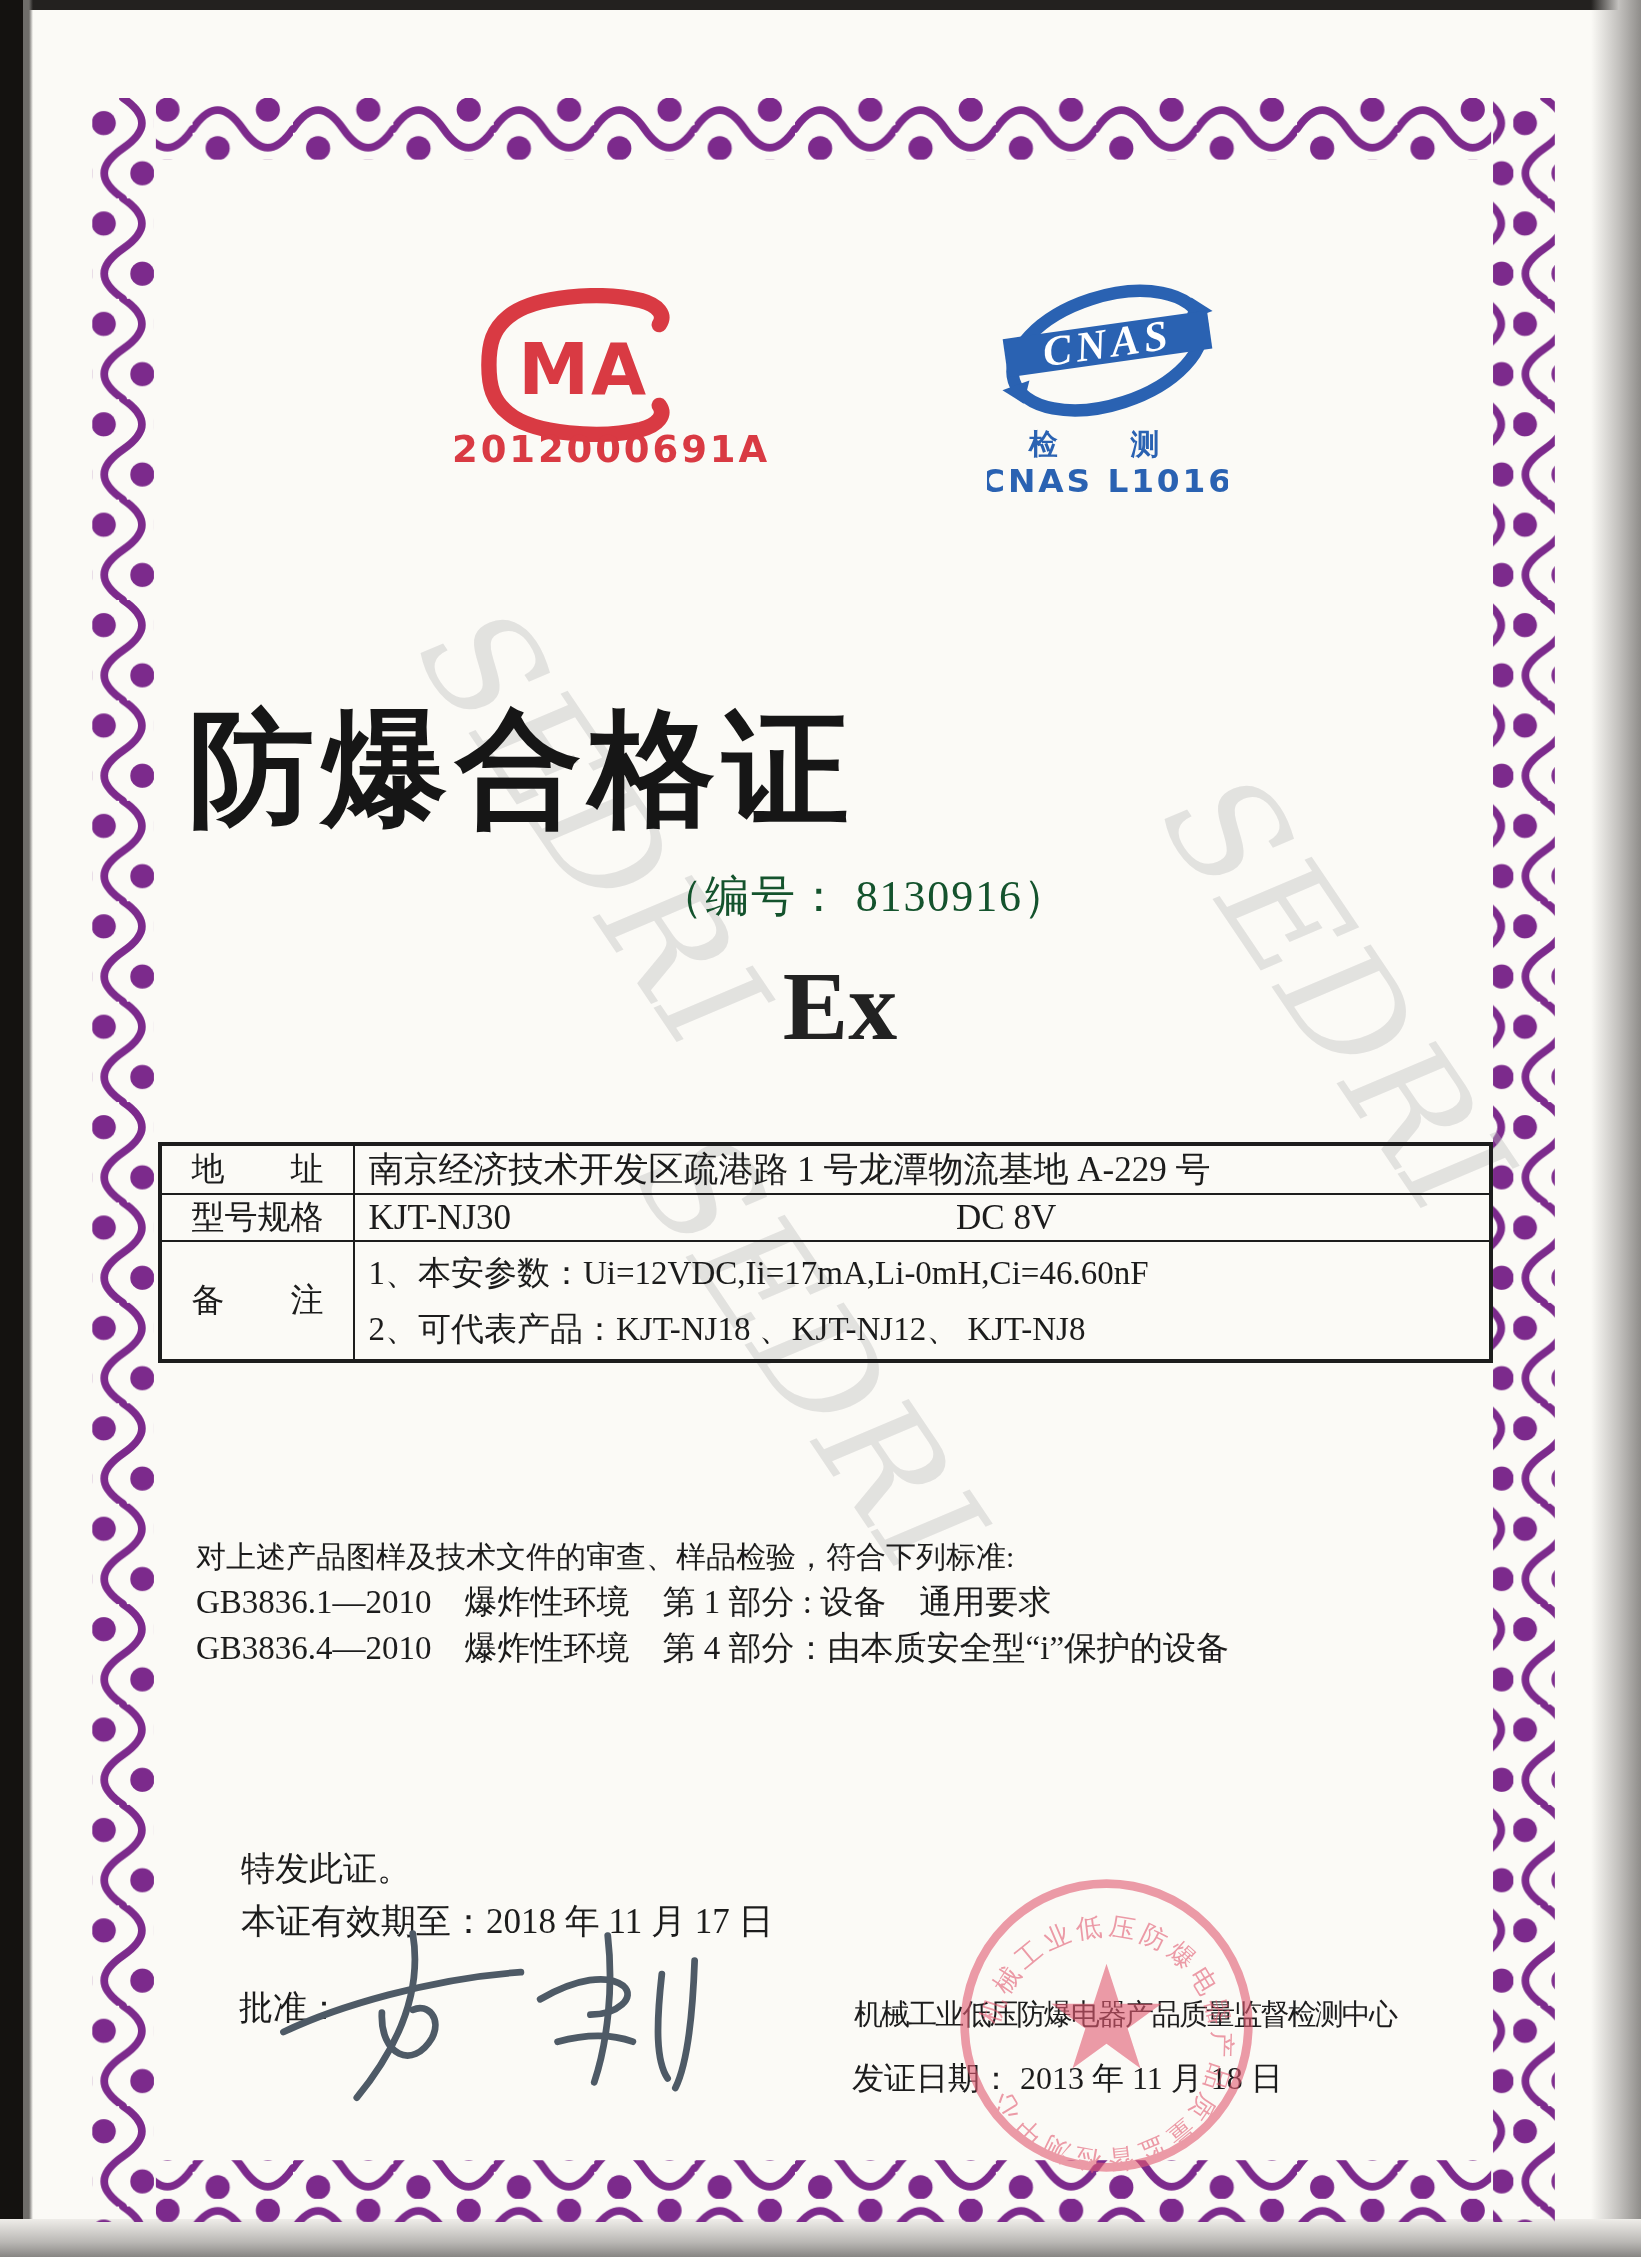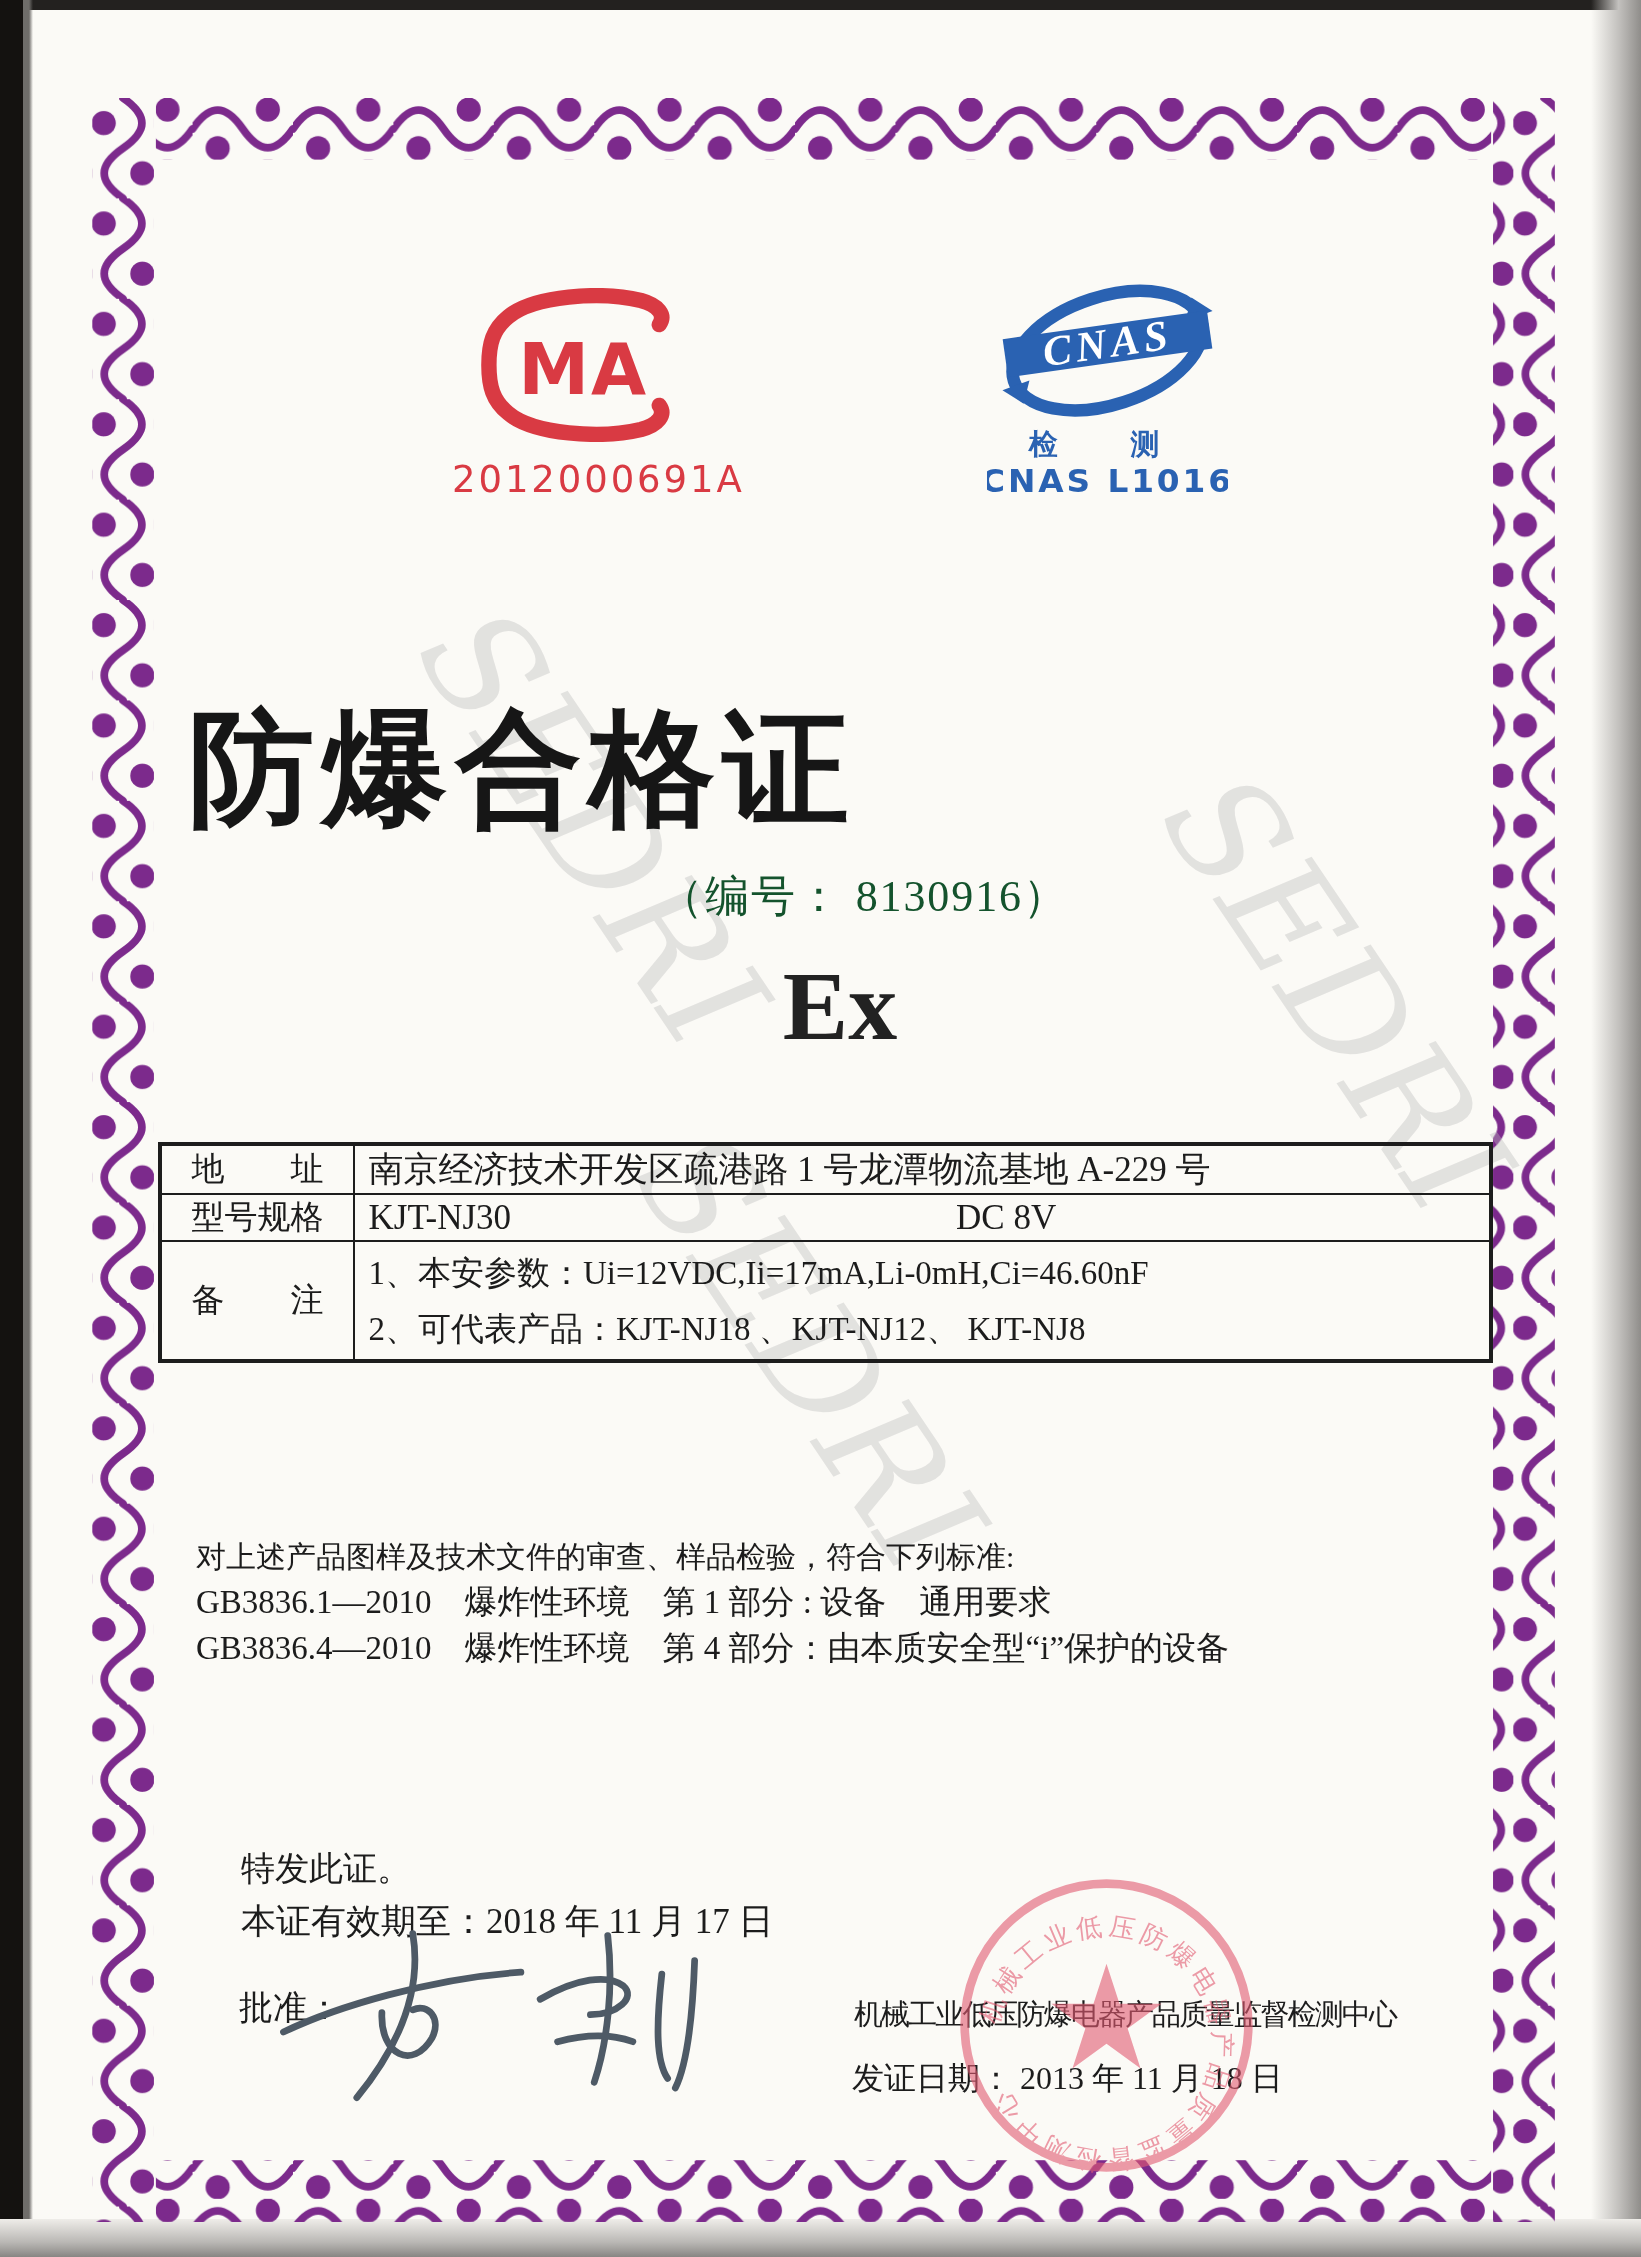--- a/index.html
+++ b/index.html
@@ -13,22 +13,22 @@
   .edge-left{left:0;top:0;width:33px;height:2257px;
     background:linear-gradient(90deg,#141210 0 23px,#6f6d6a 23px 29px,rgba(160,158,155,0) 33px);}
   .edge-right{left:1591px;top:0;width:50px;height:2257px;
     background:linear-gradient(90deg,rgba(200,198,195,0),#c3c1be 55%,#8f8d8a 100%);}
   .edge-bottom{left:0;top:2219px;width:1641px;height:39px;
     background:linear-gradient(#efede9,#b9b7b4 60%,#848280);}
   
   .frame{left:92px;top:98px;}
   
   .cma-box{left:475px;top:288px;width:228px;height:154px;}
-  .cma-num{left:452px;top:458px;width:280px;text-align:center;
-    font-family:"DejaVu Sans",sans-serif;font-weight:normal;font-size:37px;
+  .cma-num{left:452px;top:428px;width:280px;text-align:center;
+    font-family:"DejaVu Sans",sans-serif;font-weight:bold;font-size:37px;
     letter-spacing:2.9px;color:#d93a43;}
   .cnas-box{left:987px;top:259px;width:241px;height:243px;}
   
   .cert-title{left:188px;top:686px;width:1352px;
     font-family:"Liberation Sans",sans-serif;font-weight:700;font-size:126px;
     letter-spacing:7.7px;color:#161616;}
   .cert-serial{left:188px;top:867px;width:1352px;text-align:center;
     font-size:44px;letter-spacing:1.9px;color:#14532d;}
   .ex-mark{left:164px;top:950px;width:1352px;text-align:center;
     font-family:Liberation Serif, serif;font-weight:bold;font-size:98px;color:#222;}

